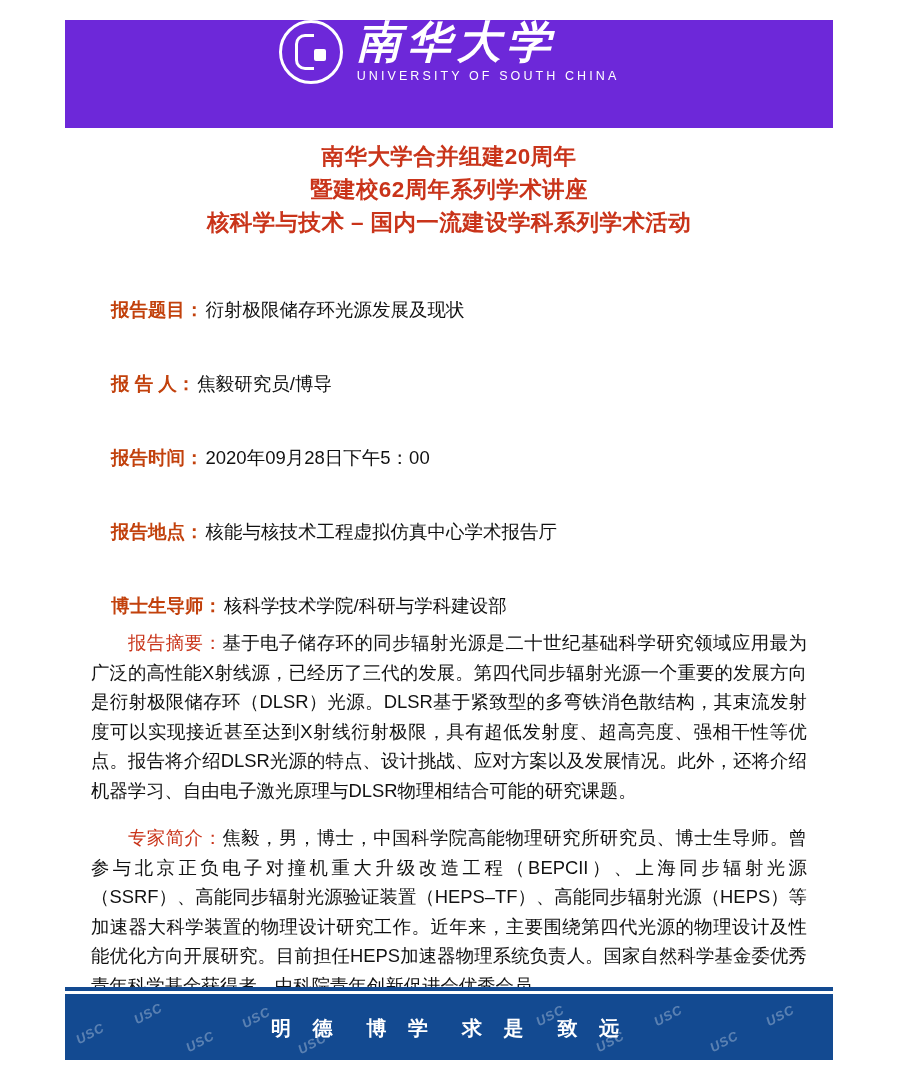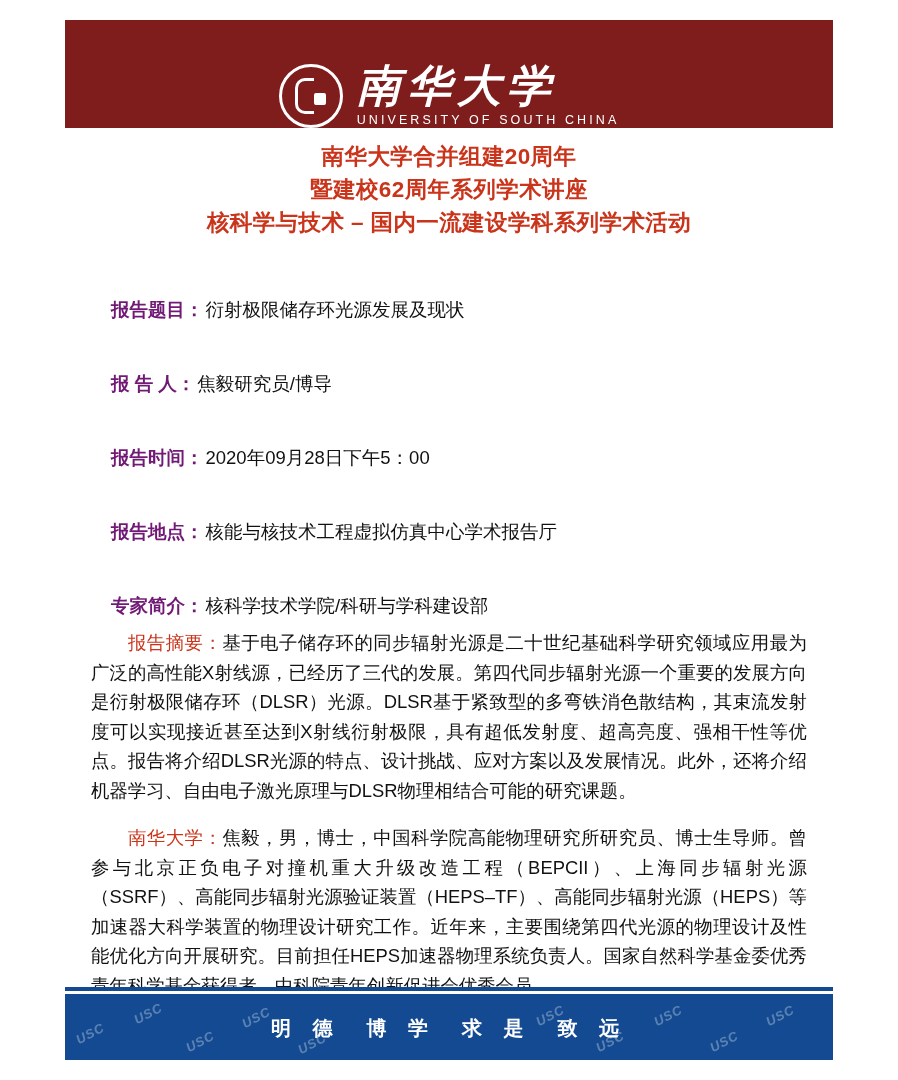--- a/index.html
+++ b/index.html
@@ -18,23 +18,23 @@
     left: 65px;
     top: 20px;
     width: 768px;
     height: 1040px;
     background: #ffffff;
     box-sizing: border-box;
   }
   
   .header {
     height: 108px;
-    background: #7f1d1d;
-    display: flex;
-    align-items: flex-end;
+    background: #6d28d9;
+    display: flex;
+    align-items: flex-start;
     justify-content: center;
   }
   .logo-wrap {
     display: flex;
     align-items: center;
     gap: 14px;
   }
   .logo-mark {
     width: 58px;
     height: 58px;
@@ -103,21 +103,21 @@
     margin-top: 18px;
     padding-left: 20px;
   }
   .info-row {
     display: flex;
     align-items: baseline;
     margin-bottom: 9px;
     font-size: 18.5px;
   }
   .info-label {
-    color: #701a75;
+    color: #c2410c;
     font-weight: bold;
     white-space: nowrap;
   }
   .info-value {
     color: #111111;
     margin-left: 2px;
     margin-top: 40px;
   }
   .para {
     font-size: 18.4px;
@@ -232,31 +232,31 @@
       </div>
       <div class="info-row">
         <span class="info-label">报告时间：</span>
         <span class="info-value">2020年09月28日下午5：00</span>
       </div>
       <div class="info-row">
         <span class="info-label">报告地点：</span>
         <span class="info-value">核能与核技术工程虚拟仿真中心学术报告厅</span>
       </div>
       <div class="info-row">
-        <span class="info-label">专家简介：</span>
+        <span class="info-label">博士生导师：</span>
         <span class="info-value">核科学技术学院/科研与学科建设部</span>
       </div>
     </div>
 
     <p class="para">
       <span class="lead">报告摘要：</span><span>基于电子储存环的同步辐射光源是二十世纪基础科学研究领域应用最为广泛的高性能X射线源，已经历了三代的发展。第四代同步辐射光源一个重要的发展方向是衍射极限储存环（DLSR）光源。DLSR基于紧致型的多弯铁消色散结构，其束流发射度可以实现接近甚至达到X射线衍射极限，具有超低发射度、超高亮度、强相干性等优点。报告将介绍DLSR光源的特点、设计挑战、应对方案以及发展情况。此外，还将介绍机器学习、自由电子激光原理与DLSR物理相结合可能的研究课题。</span>
     </p>
 
     <p class="para second">
-      <span class="lead">南华大学：</span><span>焦毅，男，博士，中国科学院高能物理研究所研究员、博士生导师。曾参与北京正负电子对撞机重大升级改造工程（BEPCII）、上海同步辐射光源（SSRF）、高能同步辐射光源验证装置（HEPS–TF）、高能同步辐射光源（HEPS）等加速器大科学装置的物理设计研究工作。近年来，主要围绕第四代光源的物理设计及性能优化方向开展研究。目前担任HEPS加速器物理系统负责人。国家自然科学基金委优秀青年科学基金获得者，中科院青年创新促进会优秀会员。</span>
+      <span class="lead">专家简介：</span><span>焦毅，男，博士，中国科学院高能物理研究所研究员、博士生导师。曾参与北京正负电子对撞机重大升级改造工程（BEPCII）、上海同步辐射光源（SSRF）、高能同步辐射光源验证装置（HEPS–TF）、高能同步辐射光源（HEPS）等加速器大科学装置的物理设计研究工作。近年来，主要围绕第四代光源的物理设计及性能优化方向开展研究。目前担任HEPS加速器物理系统负责人。国家自然科学基金委优秀青年科学基金获得者，中科院青年创新促进会优秀会员。</span>
     </p>
 
     <div class="welcome">欢迎老师和同学莅临指导！</div>
 
   </div>
 
   <div class="footer">
     <div class="rule"></div>
     <div class="rule-gap"></div>
     <div class="rule-thin"></div>

